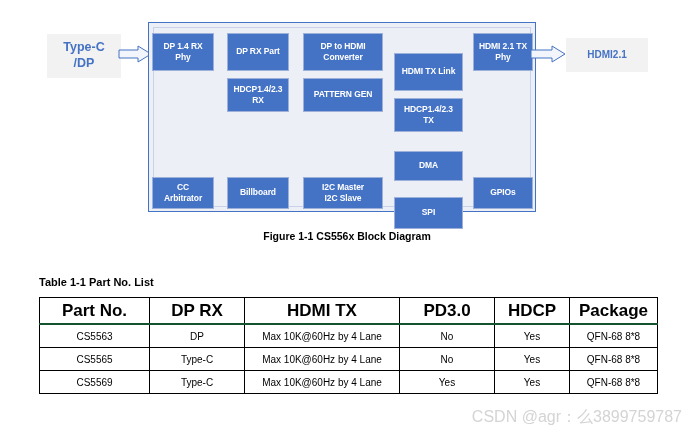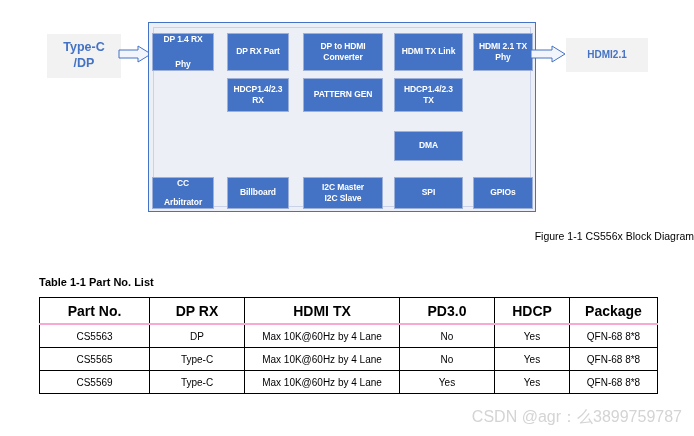--- a/index.html
+++ b/index.html
@@ -87,40 +87,40 @@
     display: flex;
     flex-direction: column;
     align-items: center;
     justify-content: center;
     text-align: center;
     line-height: 1.3;
     box-sizing: border-box;
     letter-spacing: -0.1px;
   }
   
-  .c1 { left: 152px; width: 62px; justify-content: space-between; }
+  .c1 { left: 152px; width: 62px; }
   .c2 { left: 227px; width: 62px; }
   .c3 { left: 303px; width: 80px; }
-  .c4 { left: 394px; width: 69px; }
+  .c4 { left: 394px; width: 69px; margin-top: 20px; }
   .c5 { left: 473px; width: 60px; }
   
   .r1 { top: 33px; height: 38px; }
   .r2 { top: 78px; height: 34px; }
   .r3 { top: 131px; height: 30px; }
   .r4 { top: 177px; height: 32px; }
 
   
   #figure-caption {
     position: absolute;
     left: 0;
     top: 230px;
     width: 694px;
-    text-align: right;
+    text-align: center;
     font-size: 10.5px;
-    font-weight: normal;
+    font-weight: bold;
   }
 
   
   #table-title {
     position: absolute;
     left: 39px;
     top: 276px;
     font-size: 11px;
     font-weight: bold;
   }
@@ -136,24 +136,24 @@
   #parts-table td {
     border: 1px solid #000000;
     text-align: center;
     font-size: 10px;
     height: 22px;
     padding: 0 2px;
     overflow: hidden;
     white-space: nowrap;
   }
   #parts-table thead th {
-    font-size: 14px;
+    font-size: 17px;
     font-weight: bold;
     height: 25px;
-    border-bottom: 2px solid #f9a8d4;
+    border-bottom: 2px solid #14532d;
   }
   #parts-table col.col-part    { width: 110px; }
   #parts-table col.col-dprx    { width: 95px; }
   #parts-table col.col-hdmitx  { width: 155px; }
   #parts-table col.col-pd      { width: 95px; }
   #parts-table col.col-hdcp    { width: 75px; }
   #parts-table col.col-package { width: 88px; }
 
   
   #watermark {

